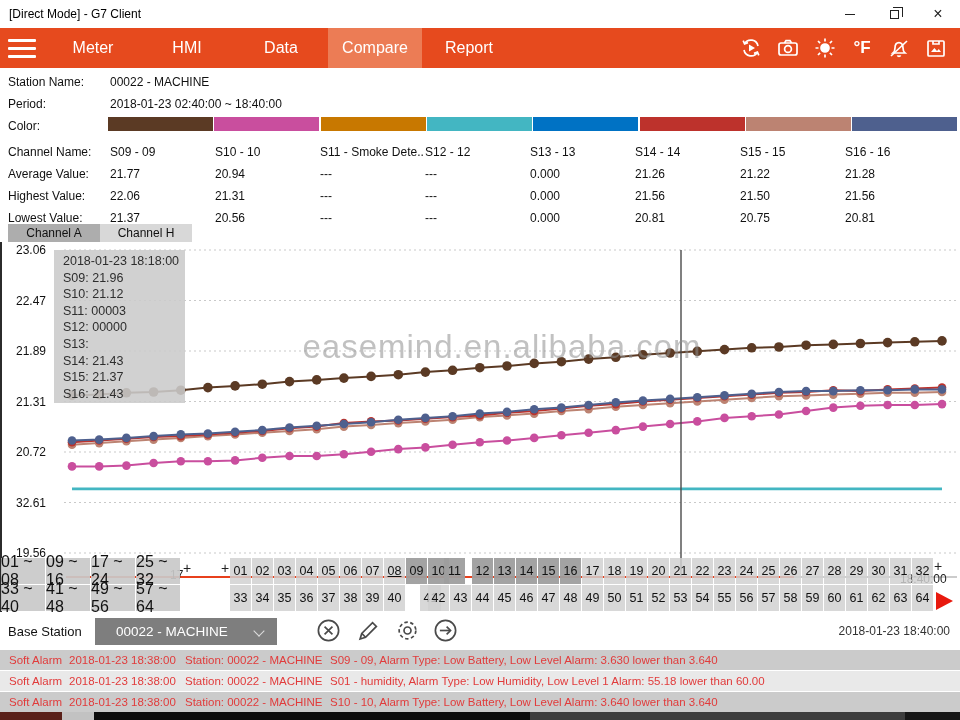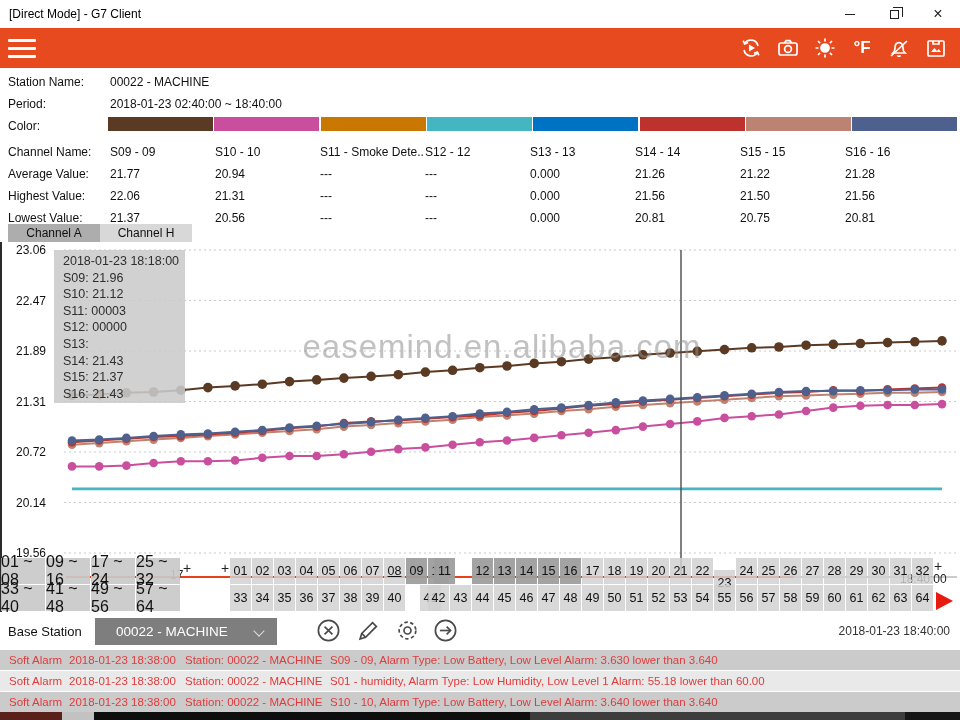--- a/index.html
+++ b/index.html
@@ -109,20 +109,27 @@
         <span style="font-size:16px;">×</span>
       </div>
   </div>
 </div>
 
 <div class="nav">
   <div class="hamburger">
       <span></span>
       <span></span>
       <span></span>
+    </div>
+  <div id="nav-items" style="display:flex;">
+      <div class="nav-item">Meter</div>
+      <div class="nav-item">HMI</div>
+      <div class="nav-item">Data</div>
+      <div class="nav-item active">Compare</div>
+      <div class="nav-item">Report</div>
     </div>
   <div class="nav-icons">
     <div class="nav-ic">
       <svg width="24" height="24" viewBox="0 0 24 24" fill="none" stroke="#fff" stroke-width="1.7">
         <path d="M5 14a7.3 7.3 0 0 0 13.4 2.4"></path>
           <path d="M19 10A7.3 7.3 0 0 0 5.6 7.6"></path>
         <path d="M4.2 4.6 5.6 7.9 9 6.6" fill="none"></path>
           <path d="M19.8 19.4 18.4 16.1 15 17.4" fill="none"></path>
         <polygon points="10,8.6 16,12 10,15.4" fill="#fff" stroke="none"></polygon>
       </svg>
@@ -219,21 +226,21 @@
   <div class="tab unsel">Channel H</div>
 </div>
 
 <div class="chart">
   <div id="yticks">
       <span class="ytick" style="top: 1px;">23.06</span>
       <span class="ytick" style="top: 51.5px;">22.47</span>
       <span class="ytick" style="top: 102px;">21.89</span>
       <span class="ytick" style="top: 152.5px;">21.31</span>
       <span class="ytick" style="top: 203px;">20.72</span>
-      <span class="ytick" style="top: 253.5px;">20.14</span>
+      <span class="ytick" style="top: 253.5px;">32.61</span>
       <span class="ytick" style="top: 304px;">19.56</span>
     </div>
   <svg id="plot" width="958" height="370" style="position:absolute;left:0;top:0;z-index:1">
       <line x1="62" y1="8" x2="955" y2="8" stroke="#c9c9c9" stroke-width="1" stroke-dasharray="2 3"></line>
       <line x1="62" y1="58.5" x2="955" y2="58.5" stroke="#c9c9c9" stroke-width="1" stroke-dasharray="2 3"></line>
       <line x1="62" y1="109" x2="955" y2="109" stroke="#c9c9c9" stroke-width="1" stroke-dasharray="2 3"></line>
       <line x1="62" y1="159.5" x2="955" y2="159.5" stroke="#c9c9c9" stroke-width="1" stroke-dasharray="2 3"></line>
       <line x1="62" y1="210" x2="955" y2="210" stroke="#c9c9c9" stroke-width="1" stroke-dasharray="2 3"></line>
       <line x1="62" y1="260.5" x2="955" y2="260.5" stroke="#c9c9c9" stroke-width="1" stroke-dasharray="2 3"></line>
       <line x1="62" y1="311" x2="955" y2="311" stroke="#c9c9c9" stroke-width="1" stroke-dasharray="2 3"></line>
@@ -443,33 +450,33 @@
     <div class="chbtn" style="left: 230px; top: 0px;">01</div>
     <div class="chbtn" style="left: 252px; top: 0px;">02</div>
     <div class="chbtn" style="left: 274px; top: 0px;">03</div>
     <div class="chbtn" style="left: 296px; top: 0px;">04</div>
     <div class="chbtn" style="left: 318px; top: 0px;">05</div>
     <div class="chbtn" style="left: 340px; top: 0px;">06</div>
     <div class="chbtn" style="left: 362px; top: 0px;">07</div>
     <div class="chbtn" style="left: 384px; top: 0px; text-decoration: underline;">08</div>
     <div class="chbtn sel" style="left: 406px; top: 0px;">09</div>
     <div class="chbtn sel" style="left: 428px; top: 0px;">10</div>
-    <div class="chbtn sel" style="left: 434px; top: 0px;">11</div>
+    <div class="chbtn sel" style="left: 444px; top: 0px;">11</div>
     <div class="chbtn sel" style="left: 472px; top: 0px;">12</div>
     <div class="chbtn sel" style="left: 494px; top: 0px;">13</div>
     <div class="chbtn sel" style="left: 516px; top: 0px;">14</div>
     <div class="chbtn sel" style="left: 538px; top: 0px;">15</div>
     <div class="chbtn sel" style="left: 560px; top: 0px;">16</div>
     <div class="chbtn" style="left: 582px; top: 0px;">17</div>
     <div class="chbtn" style="left: 604px; top: 0px;">18</div>
     <div class="chbtn" style="left: 626px; top: 0px;">19</div>
     <div class="chbtn" style="left: 648px; top: 0px;">20</div>
     <div class="chbtn" style="left: 670px; top: 0px;">21</div>
     <div class="chbtn" style="left: 692px; top: 0px;">22</div>
-    <div class="chbtn" style="left: 714px; top: 12px;">23</div>
+    <div class="chbtn" style="left: 714px; top: 0px;">23</div>
     <div class="chbtn" style="left: 736px; top: 0px;">24</div>
     <div class="chbtn" style="left: 758px; top: 0px;">25</div>
     <div class="chbtn" style="left: 780px; top: 0px;">26</div>
     <div class="chbtn" style="left: 802px; top: 0px;">27</div>
     <div class="chbtn" style="left: 824px; top: 0px;">28</div>
     <div class="chbtn" style="left: 846px; top: 0px;">29</div>
     <div class="chbtn" style="left: 868px; top: 0px;">30</div>
     <div class="chbtn" style="left: 890px; top: 0px;">31</div>
     <div class="chbtn" style="left: 912px; top: 0px;">32</div>
     <div class="chbtn" style="left: 230px; top: 27px;">33</div>

